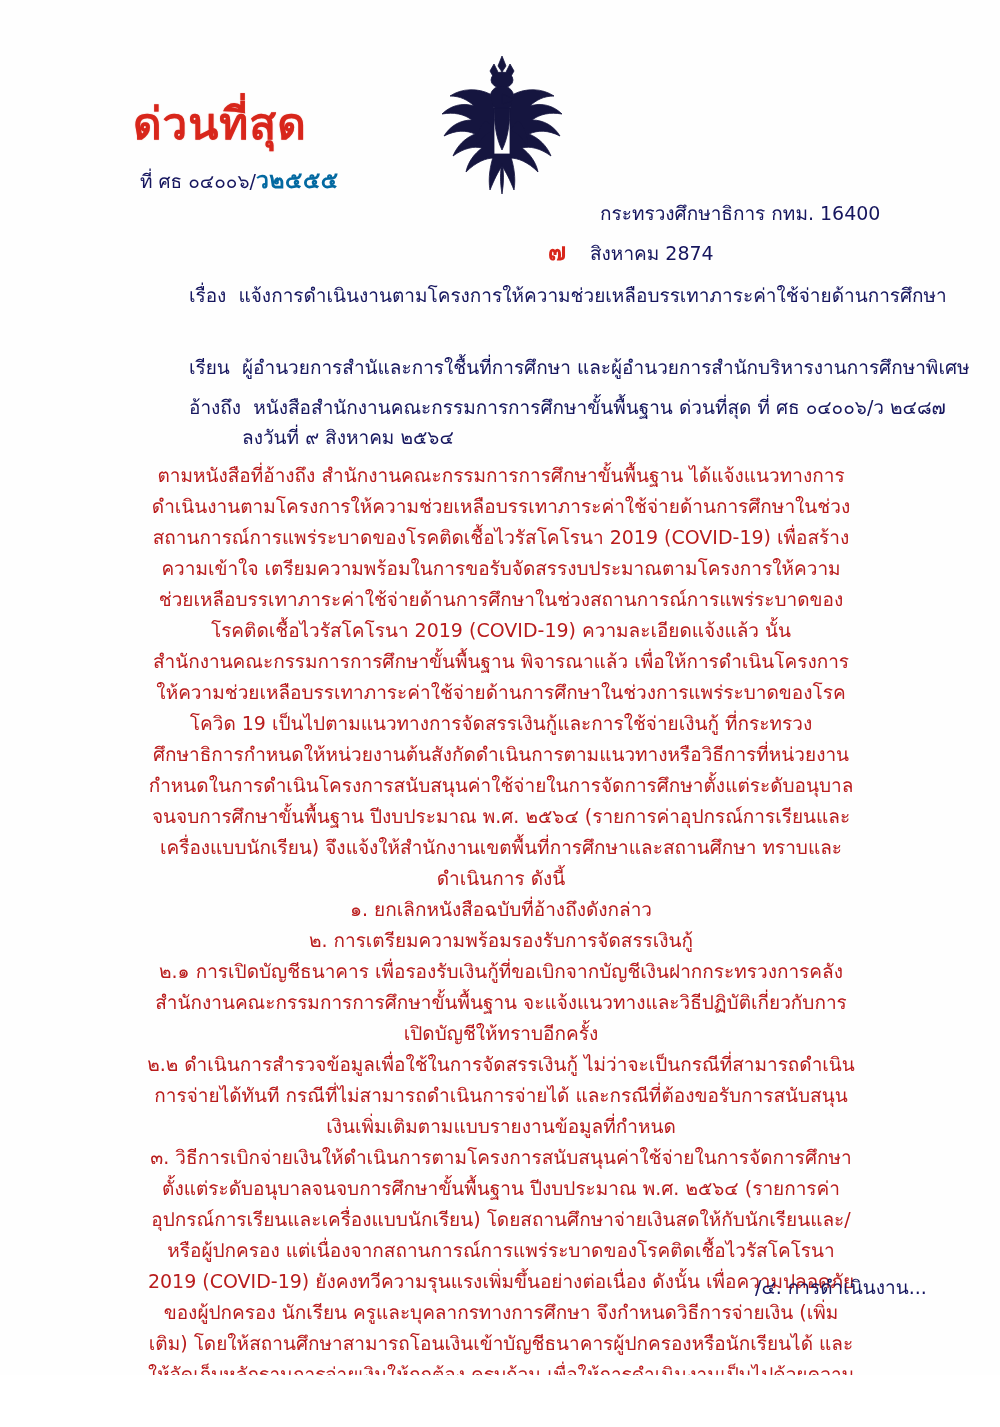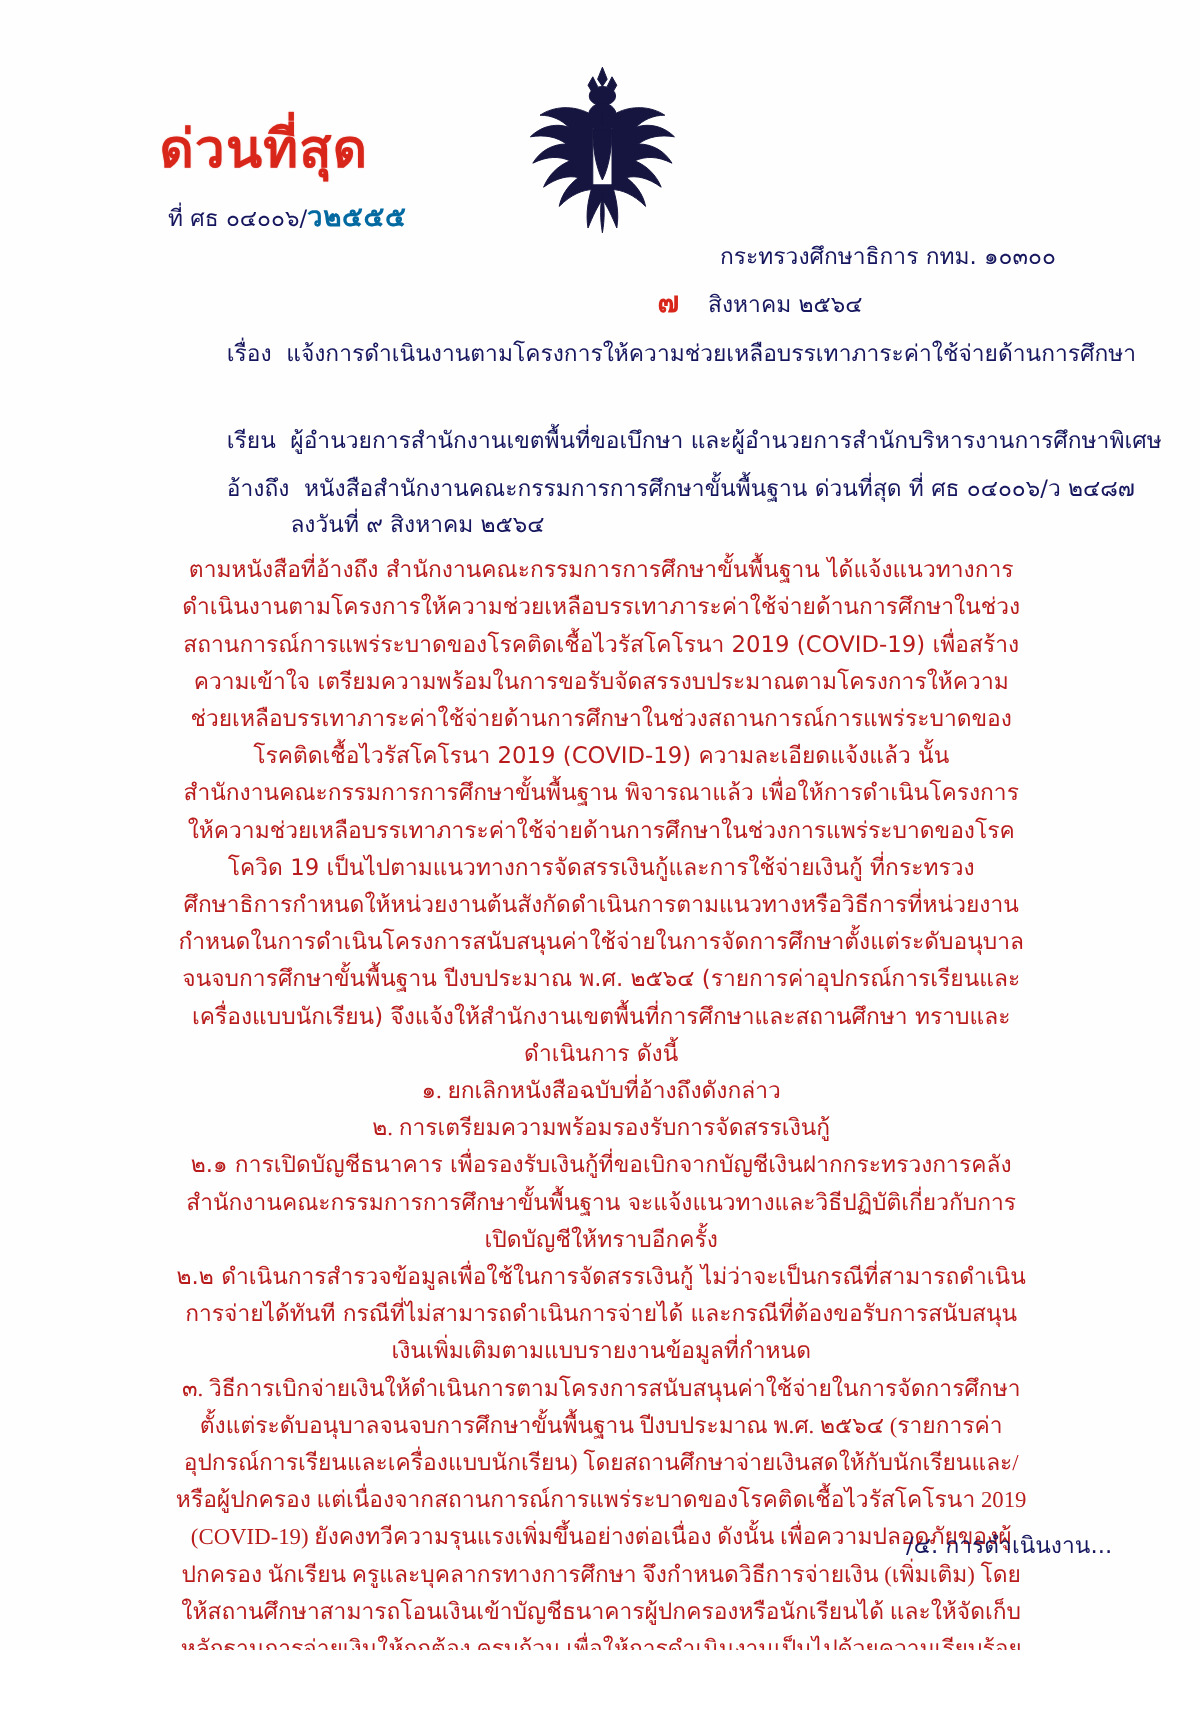--- a/index.html
+++ b/index.html
@@ -110,21 +110,21 @@
     line-height: 31px;
     text-align: center;
   }
   .body p {
     margin: 0 0 0 0;
     text-indent: 0;
   }
   .p-indent { text-indent: 120px; }
   .p-gap { margin-top: 24px; }
   .list-item { margin-top: 0; }
-  .li-indent { text-indent: 110px; font-family: Liberation Serif, serif; }
+  .li-indent { text-indent: 110px; }
   .li-indent2 { text-indent: 145px; }
 
   .footer-note {
     position: absolute;
     left: 755px;
     top: 1272px;
     font-size: 19px;
     color: #16165e;
   }
 </style>
@@ -159,31 +159,31 @@
         <path d="M54 70 C48 76 44 86 44 96 C50 88 56 82 62 80 Z"></path>
         <path d="M86 70 C92 76 96 86 96 96 C90 88 84 82 78 80 Z"></path>
       </g>
     </svg>
   </div>
 
   <div class="doc-number">
     <span>ที่ ศธ ๐๔๐๐๖/</span><span class="num-red">ว๒๕๕๕</span>
   </div>
 
-  <div class="org-line2">กระทรวงศึกษาธิการ  กทม. ๑๐๓๐๐</div>
+  <div class="org-line2">กระทรวงศึกษาธิการ  กทม. 16400</div>
 
   <div class="date-day">๗</div>
-  <div class="date-rest">สิงหาคม ๒๕๖๔</div>
+  <div class="date-rest">สิงหาคม 2874</div>
 
   <div class="fieldrow f-subject">
     <span>เรื่อง</span>&nbsp;&nbsp;<span>แจ้งการดำเนินงานตามโครงการให้ความช่วยเหลือบรรเทาภาระค่าใช้จ่ายด้านการศึกษา</span>
   </div>
 
   <div class="fieldrow f-to">
-    <span>เรียน</span>&nbsp;&nbsp;<span>ผู้อำนวยการสำนักงานเขตพื้นที่ขอเบึกษา และผู้อำนวยการสำนักบริหารงานการศึกษาพิเศษ</span>
+    <span>เรียน</span>&nbsp;&nbsp;<span>ผู้อำนวยการสำนัและการใชื้นที่การศึกษา และผู้อำนวยการสำนักบริหารงานการศึกษาพิเศษ</span>
   </div>
 
   <div class="fieldrow f-ref">
     <span>อ้างถึง</span>&nbsp;&nbsp;<span>หนังสือสำนักงานคณะกรรมการการศึกษาขั้นพื้นฐาน ด่วนที่สุด ที่ ศธ ๐๔๐๐๖/ว ๒๔๘๗</span>
   </div>
   <div class="fieldrow f-ref2">ลงวันที่ ๙ สิงหาคม ๒๕๖๔</div>
 
   <div class="body">
     <p class="p-indent">ตามหนังสือที่อ้างถึง สำนักงานคณะกรรมการการศึกษาขั้นพื้นฐาน ได้แจ้งแนวทางการดำเนินงานตามโครงการให้ความช่วยเหลือบรรเทาภาระค่าใช้จ่ายด้านการศึกษาในช่วงสถานการณ์การแพร่ระบาดของโรคติดเชื้อไวรัสโคโรนา 2019 (COVID-19) เพื่อสร้างความเข้าใจ เตรียมความพร้อมในการขอรับจัดสรรงบประมาณตามโครงการให้ความช่วยเหลือบรรเทาภาระค่าใช้จ่ายด้านการศึกษาในช่วงสถานการณ์การแพร่ระบาดของโรคติดเชื้อไวรัสโคโรนา 2019 (COVID-19) ความละเอียดแจ้งแล้ว นั้น</p>
     <p class="p-indent p-gap">สำนักงานคณะกรรมการการศึกษาขั้นพื้นฐาน พิจารณาแล้ว เพื่อให้การดำเนินโครงการให้ความช่วยเหลือบรรเทาภาระค่าใช้จ่ายด้านการศึกษาในช่วงการแพร่ระบาดของโรคโควิด 19 เป็นไปตามแนวทางการจัดสรรเงินกู้และการใช้จ่ายเงินกู้ ที่กระทรวงศึกษาธิการกำหนดให้หน่วยงานต้นสังกัดดำเนินการตามแนวทางหรือวิธีการที่หน่วยงานกำหนดในการดำเนินโครงการสนับสนุนค่าใช้จ่ายในการจัดการศึกษาตั้งแต่ระดับอนุบาลจนจบการศึกษาขั้นพื้นฐาน ปีงบประมาณ พ.ศ. ๒๕๖๔ (รายการค่าอุปกรณ์การเรียนและเครื่องแบบนักเรียน) จึงแจ้งให้สำนักงานเขตพื้นที่การศึกษาและสถานศึกษา ทราบและดำเนินการ ดังนี้</p>

